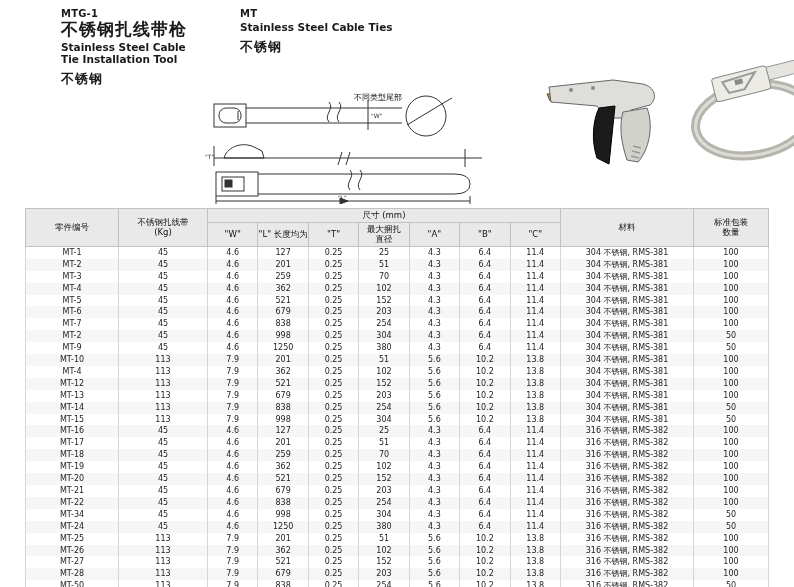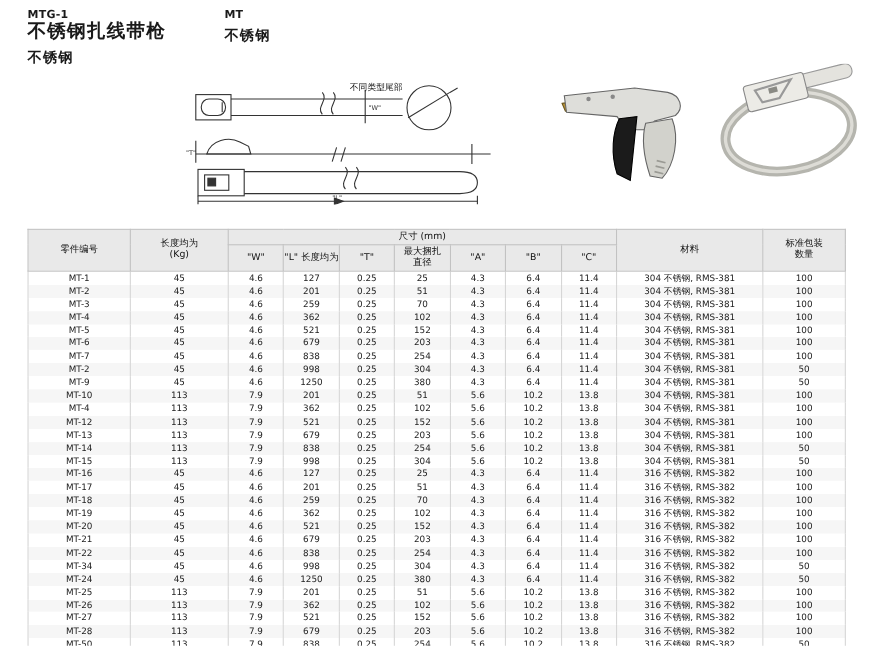--- a/index.html
+++ b/index.html
@@ -1,29 +1,29 @@
 <!DOCTYPE html>
 <html><head>
 <meta charset="utf-8">
 <style>
   * { margin:0; padding:0; box-sizing:border-box; }
   html,body { width:794px; height:587px; background:#fff; overflow:hidden;
               font-family:"DejaVu Sans","Liberation Sans",sans-serif; color:#1a1a1a; }
 
   
-  .topsection { position:relative; height:208px; }
+  .topsection { position:relative; height:208px;margin-left:36px; }
   .prod-block { position:absolute; top:8px; }
   .prod-block.left { left:25px; }
   .prod-block.mid  { left:204px; }
   .prod-model { font-size:10px; font-weight:bold; letter-spacing:.2px; }
   .prod-title { font-size:17px; font-weight:bold; line-height:1.1; margin-top:1px; letter-spacing:1px;}
   .prod-en    { font-size:10.5px; font-weight:bold; line-height:1.2; margin-top:2px; }
   .prod-mat   { font-size:13px; font-weight:bold; margin-top:4px; letter-spacing:1px;}
 
-  .drawing   { position:absolute; left:166px; top:74px; }
+  .drawing   { position:absolute; left:166px; top:92px; }
   .photo-gun { position:absolute; left:505px; top:60px; }
   .photo-tie { position:absolute; left:645px; top:58px; }
 
   
   .catalog-table { margin:0 0 0 25px; width:744px; border-collapse:collapse;
                    table-layout:fixed; border:1px solid #b3b3b3; }
   .catalog-table th {
     background:#e9e9e9; border:1px solid #c2c2c2; font-weight:normal;
     font-size:8.5px; line-height:1.25; text-align:center; padding:1px 0; color:#111;
   }
@@ -43,25 +43,30 @@
   svg text { font-family:"DejaVu Sans","Liberation Sans",sans-serif; }
 </style>
 </head>
 <body>
 
 <div class="topsection">
 
   <div class="prod-block left">
     <div class="prod-model">MTG-1</div>
     <div class="prod-title">不锈钢扎线带枪</div>
+    <div class="prod-en">
+      <div>Stainless Steel Cable</div>
+      <div>Tie Installation Tool</div>
+    </div>
     <div class="prod-mat">不锈钢</div>
   </div>
 
   <div class="prod-block mid">
     <div class="prod-model">MT</div>
+    <div class="prod-en">Stainless Steel Cable Ties</div>
     <div class="prod-mat">不锈钢</div>
   </div>
 
   <div class="drawing">
     <svg width="292" height="112" viewBox="0 0 292 112">
       <g stroke="#333" stroke-width="1" fill="none">
 
         <rect x="12" y="12" width="32" height="23"></rect>
         <rect x="17" y="16" width="22" height="15" rx="7"></rect>
         <line x1="36" y1="19" x2="36" y2="28"></line>
@@ -123,21 +128,21 @@
       </g>
     </svg>
   </div>
 </div>
 
 <table class="catalog-table">
   <thead>
     <tr>
       <th class="c-part" rowspan="2">零件编号</th>
       <th class="c-force" rowspan="2">
-        <div>长度均为</div>
+        <div>不锈钢扎线带</div>
         <div>(Kg)</div>
       </th>
       <th class="group" colspan="7">尺寸 (mm)</th>
       <th class="c-mat" rowspan="2">材料</th>
       <th class="c-pack" rowspan="2">
         <div>标准包装</div>
         <div>数量</div>
       </th>
     </tr>
     <tr>

